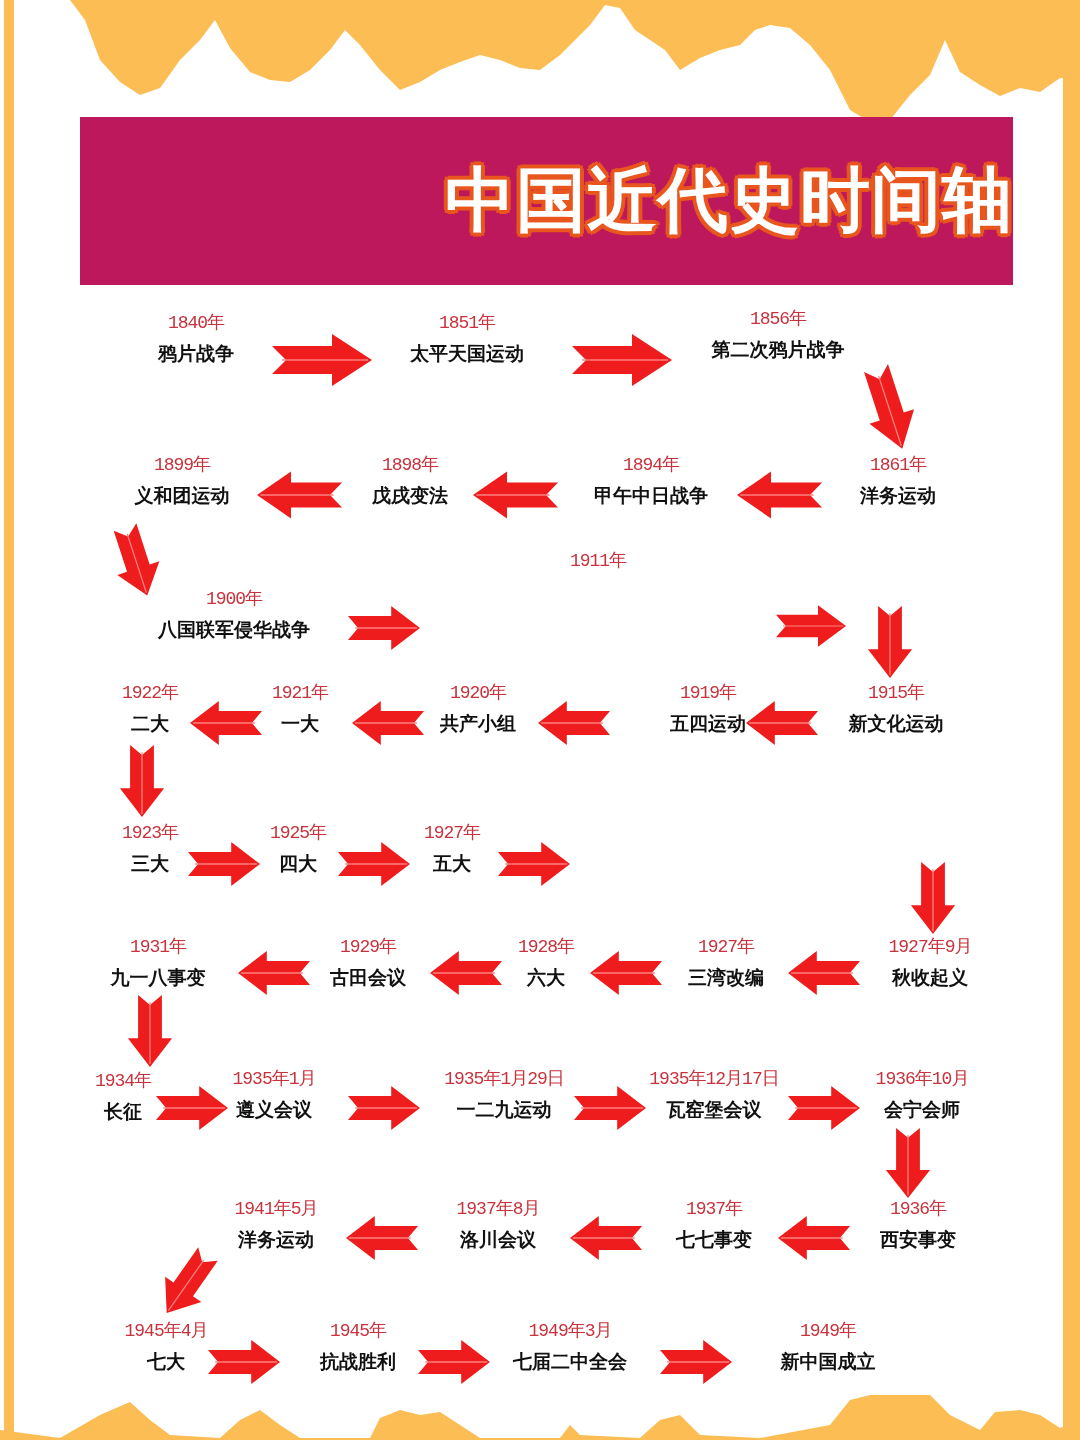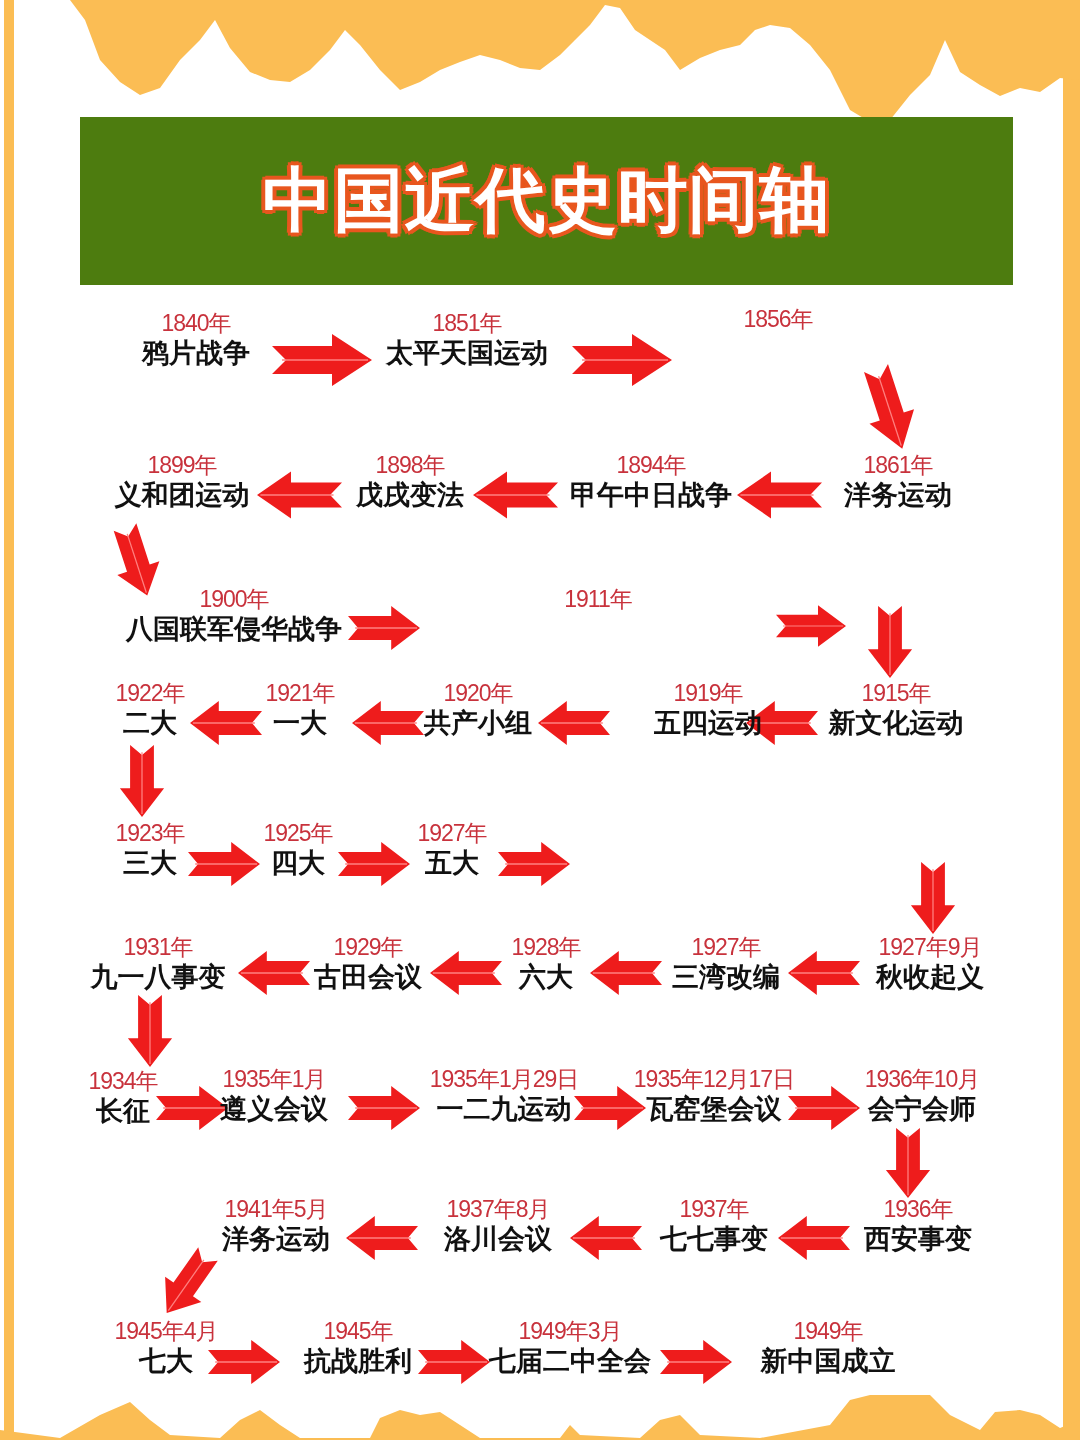--- a/index.html
+++ b/index.html
@@ -8,38 +8,38 @@
     background: #ffffff;
     font-family: "DejaVu Sans", "Liberation Sans", sans-serif;
   }
   .frame-left { position: absolute; left: 4px; top: 0; width: 10px; height: 1440px; background: #FBBD54; }
   .frame-right { position: absolute; left: 1063px; top: 0; width: 17px; height: 1440px; background: #FBBD54; }
   .torn { position: absolute; left: 0; width: 1080px; }
   .torn-top { top: 0; height: 140px; }
   .torn-bottom { top: 1380px; height: 60px; }
   .title-box {
     position: absolute; left: 80px; top: 117px; width: 933px; height: 168px;
-    background: #4d7c0f;
-    display: flex; align-items: center; justify-content: center;
+    background: #be185d;
+    display: flex; align-items: center; justify-content: flex-end;
   }
   .title-text {
     font-size: 70px; font-weight: bold; color: #ffffff; letter-spacing: 1px;
     -webkit-text-stroke: 3px #E8561E;
     paint-order: stroke fill;
     text-shadow:
       3px 3px 0 #E8561E, -3px 3px 0 #E8561E, 3px -3px 0 #E8561E, -3px -3px 0 #E8561E,
       0 4px 0 #E8561E, 4px 0 0 #E8561E, 0 -4px 0 #E8561E, -4px 0 0 #E8561E;
   }
   .node { position: absolute; transform: translateX(-50%); text-align: center; white-space: nowrap; }
   .node .date {
-    display: block; color: #C8323C; font-size: 23px; line-height: 26px;
-    font-family: Liberation Sans, sans-serif; letter-spacing: -1px;
+    display: block; color: #C8323C; font-size: 18px; line-height: 26px;
+    font-family: Liberation Mono, monospace; letter-spacing: -1px;
   }
   .node .event {
-    display: block; color: #111111; font-size: 27px; font-weight: bold; line-height: 34px;
+    display: block; color: #111111; font-size: 19px; font-weight: bold; line-height: 34px;
   }
   .arrows { position: absolute; left: 0; top: 0; width: 1080px; height: 1440px; pointer-events: none; }
 </style>
 </head>
 <body>
 
 <div class="frame-left"></div>
 <div class="frame-right"></div>
 
 <svg class="torn torn-top" viewBox="0 0 1080 140" preserveAspectRatio="none">
@@ -192,20 +192,21 @@
 <div class="node" style="left:196px; top:310px;">
     <span class="date">1840年</span>
     <span class="event">鸦片战争</span>
   </div>
 <div class="node" style="left:467px; top:310px;">
     <span class="date">1851年</span>
     <span class="event">太平天国运动</span>
   </div>
 <div class="node" style="left:778px; top:306px;">
     <span class="date">1856年</span>
+    <span class="event">第二次鸦片战争</span>
   </div>
 
 <div class="node" style="left:898px; top:452px;">
     <span class="date">1861年</span>
     <span class="event">洋务运动</span>
   </div>
 <div class="node" style="left:651px; top:452px;">
     <span class="date">1894年</span>
     <span class="event">甲午中日战争</span>
   </div>
@@ -215,21 +216,21 @@
   </div>
 <div class="node" style="left:182px; top:452px;">
     <span class="date">1899年</span>
     <span class="event">义和团运动</span>
   </div>
 
 <div class="node" style="left:234px; top:586px;">
     <span class="date">1900年</span>
     <span class="event">八国联军侵华战争</span>
   </div>
-<div class="node" style="left:598px; top:586px;">
+<div class="node" style="left:598px; top:548px;">
     <span class="date">1911年</span>
   </div>
 
 <div class="node" style="left:896px; top:680px;">
     <span class="date">1915年</span>
     <span class="event">新文化运动</span>
   </div>
 <div class="node" style="left:668px; top:680px;margin-left:40px;">
     <span class="date">1919年</span>
     <span class="event">五四运动</span>

